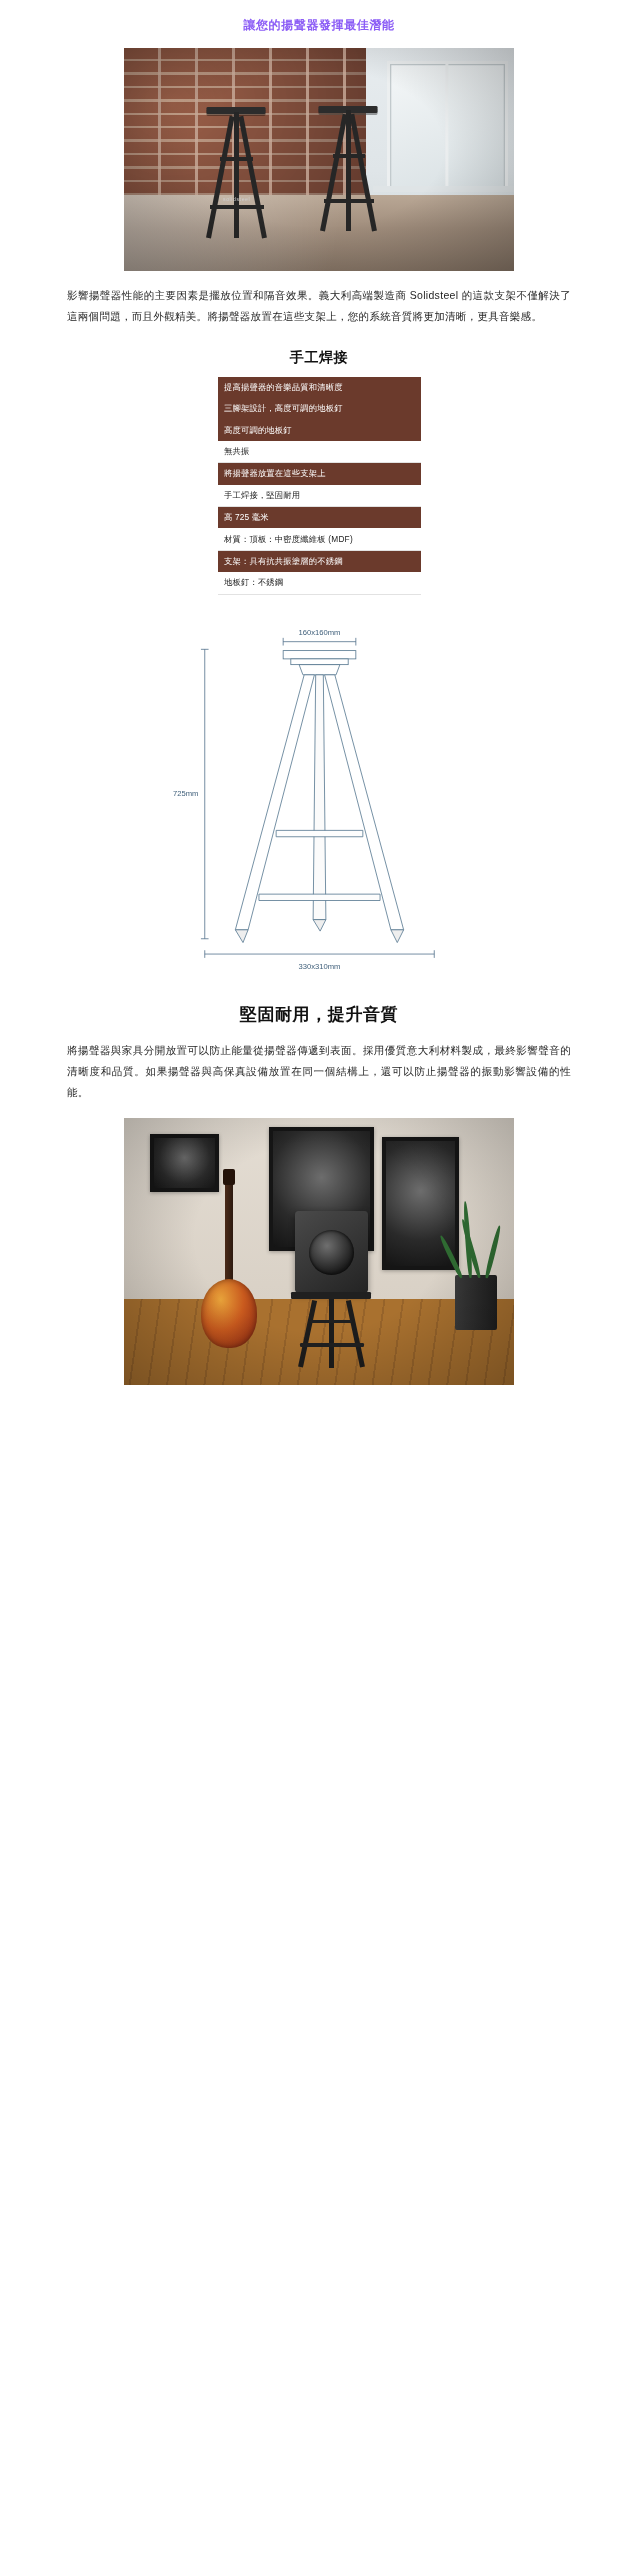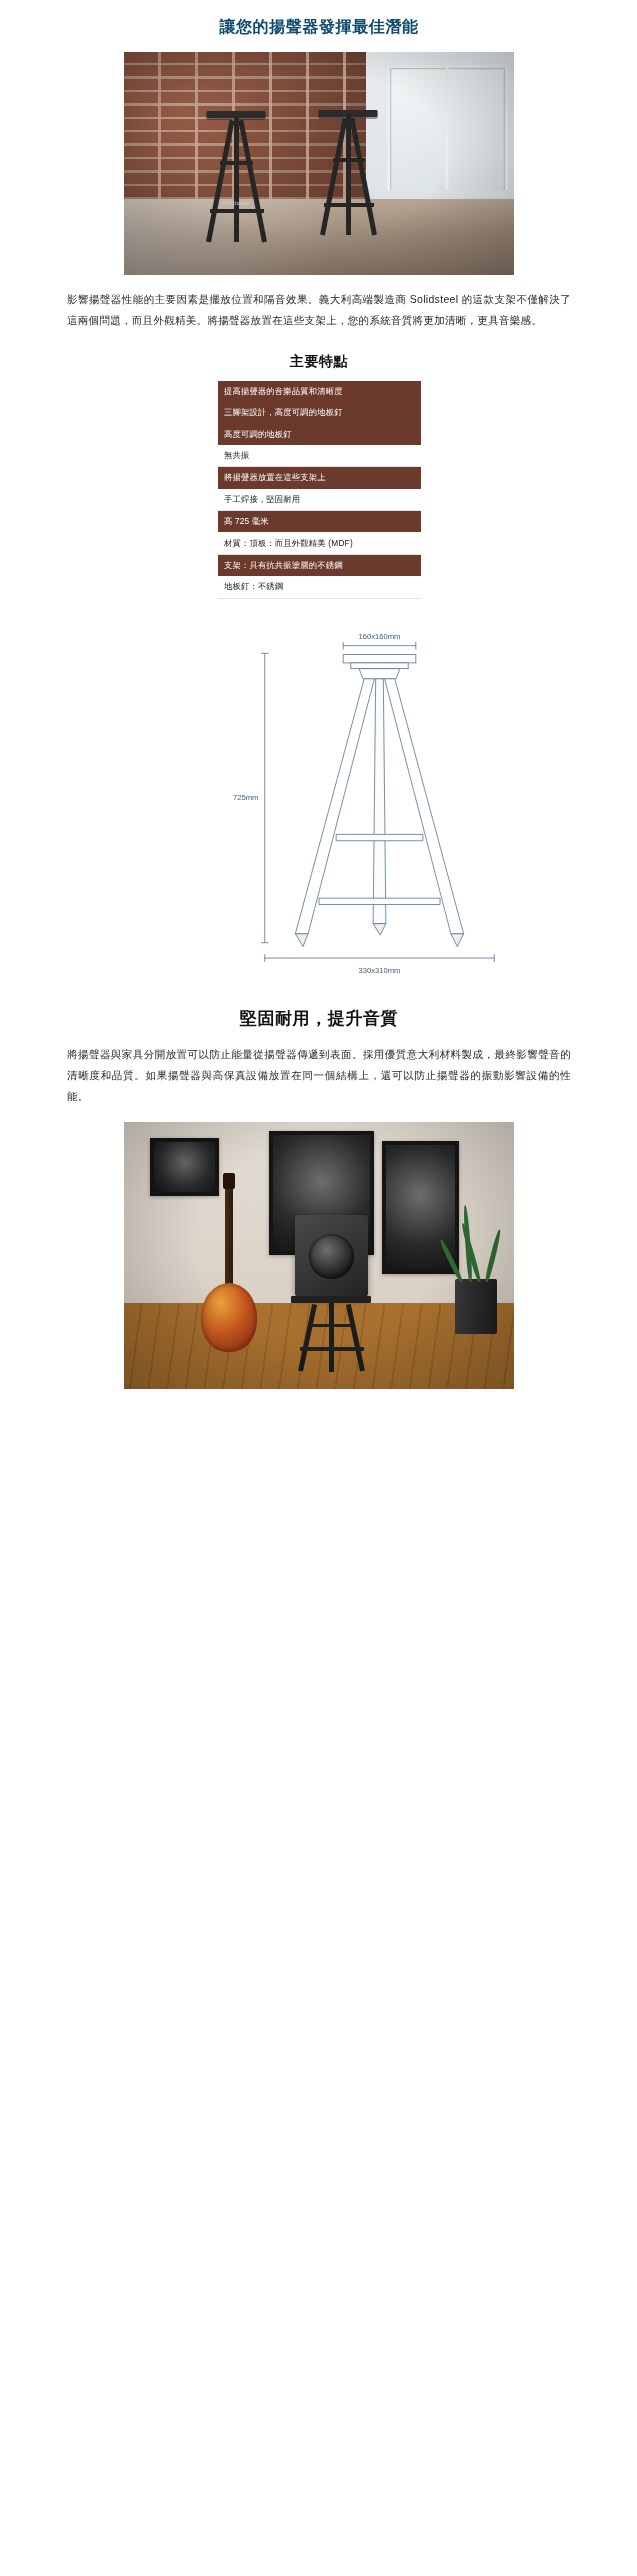--- a/index.html
+++ b/index.html
@@ -19,26 +19,26 @@
     margin: 0 auto;
     position: relative;
   }
   .section {
     width: 504px;
     margin: 12px auto;
   }
 
   
   h1.main-title {
-    font-size: 16px;
+    font-size: 12px;
     font-weight: bold;
     text-align: center;
     letter-spacing: 0.6px;
     margin: 16.6px 0 14px 0;
-    color: #0c4a6e;
+    color: #8b5cf6;
   }
   h2.sub-title {
     font-size: 17px;
     font-weight: bold;
     text-align: center;
     letter-spacing: 0.6px;
     margin: 25.5px 0 14px 0;
     color: #111;
   }
   h3.feature-title {
@@ -189,21 +189,21 @@
   }
   .feature-row.plain {
     background: #ffffff;
   }
 
   
   .drawing-wrap {
     width: 504px;
     margin: 25.5px auto 19px auto;
     display: flex;
-    justify-content: flex-end;
+    justify-content: center;
   }
   svg.tech-drawing { display:block; }
 
   
   .room-photo {
     width: 390px;
     height: 267px;
     margin: 15.3px auto 19px auto;
     position: relative;
     overflow: hidden;
@@ -332,30 +332,30 @@
       <div class="brace" style="left:18px; bottom:73px; width:32px;"></div>
     </div>
 
     <div class="photo-vignette"></div>
   </div>
 
   <div class="section" style="margin-top:14px;">
     <p class="body-text">影響揚聲器性能的主要因素是擺放位置和隔音效果。義大利高端製造商 Solidsteel 的這款支架不僅解決了這兩個問題，而且外觀精美。將揚聲器放置在這些支架上，您的系統音質將更加清晰，更具音樂感。</p>
   </div>
 
-  <h3 class="feature-title" style="margin-top:22px;">主要特點</h3>
+  <h3 class="feature-title" style="margin-top:22px;">手工焊接</h3>
   <div class="features-wrap">
     <div class="feature-row dark">提高揚聲器的音樂品質和清晰度</div>
     <div class="feature-row dark">三腳架設計，高度可調的地板釘</div>
     <div class="feature-row dark">高度可調的地板釘</div>
     <div class="feature-row plain">無共振</div>
     <div class="feature-row dark">將揚聲器放置在這些支架上</div>
     <div class="feature-row plain">手工焊接，堅固耐用</div>
     <div class="feature-row dark">高 725 毫米</div>
-    <div class="feature-row plain">材質：頂板：而且外觀精美 (MDF)</div>
+    <div class="feature-row plain">材質：頂板：中密度纖維板 (MDF)</div>
     <div class="feature-row dark">支架：具有抗共振塗層的不銹鋼</div>
     <div class="feature-row plain">地板釘：不銹鋼</div>
   </div>
 
   <div class="drawing-wrap">
     <svg class="tech-drawing" width="383" height="357" viewBox="0 0 600 560" xmlns="http://www.w3.org/2000/svg">
       <g stroke="#4b6b86" fill="none" stroke-width="1.2">
 
         <line x1="243" y1="34" x2="357" y2="34"></line>
         <line x1="243" y1="28" x2="243" y2="40"></line>

